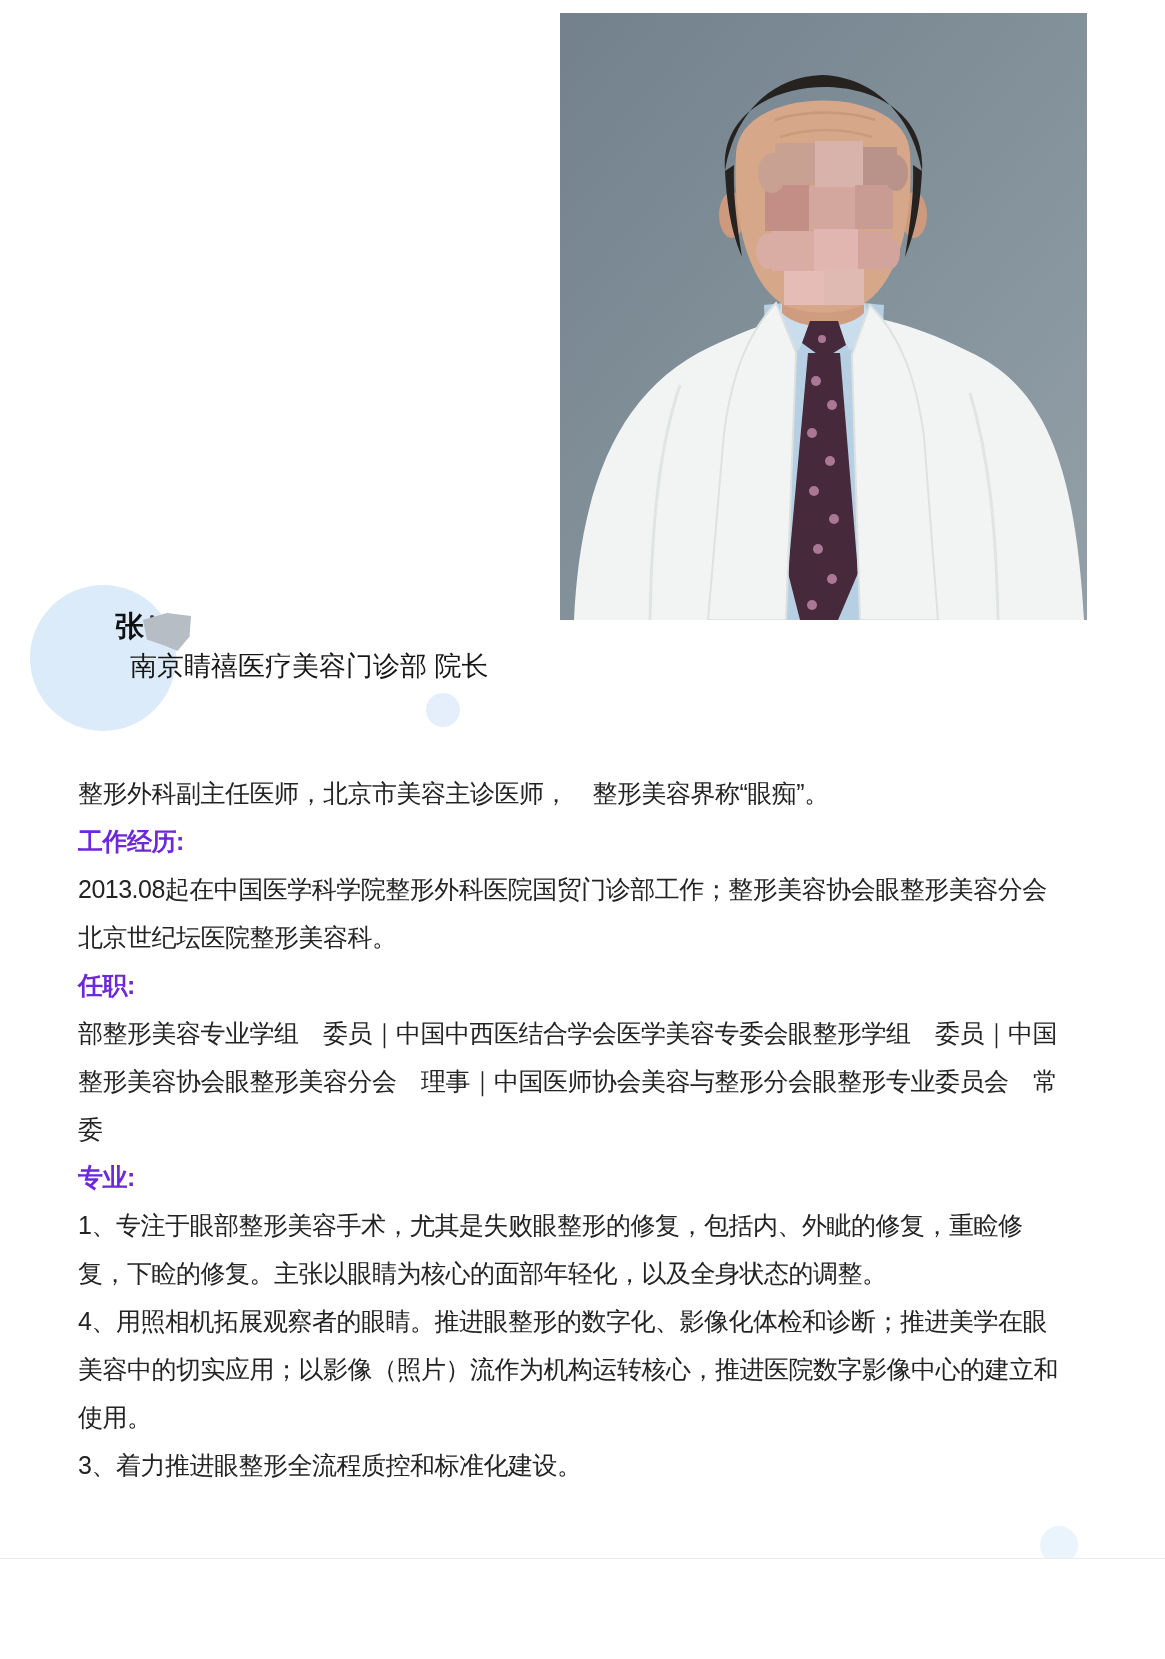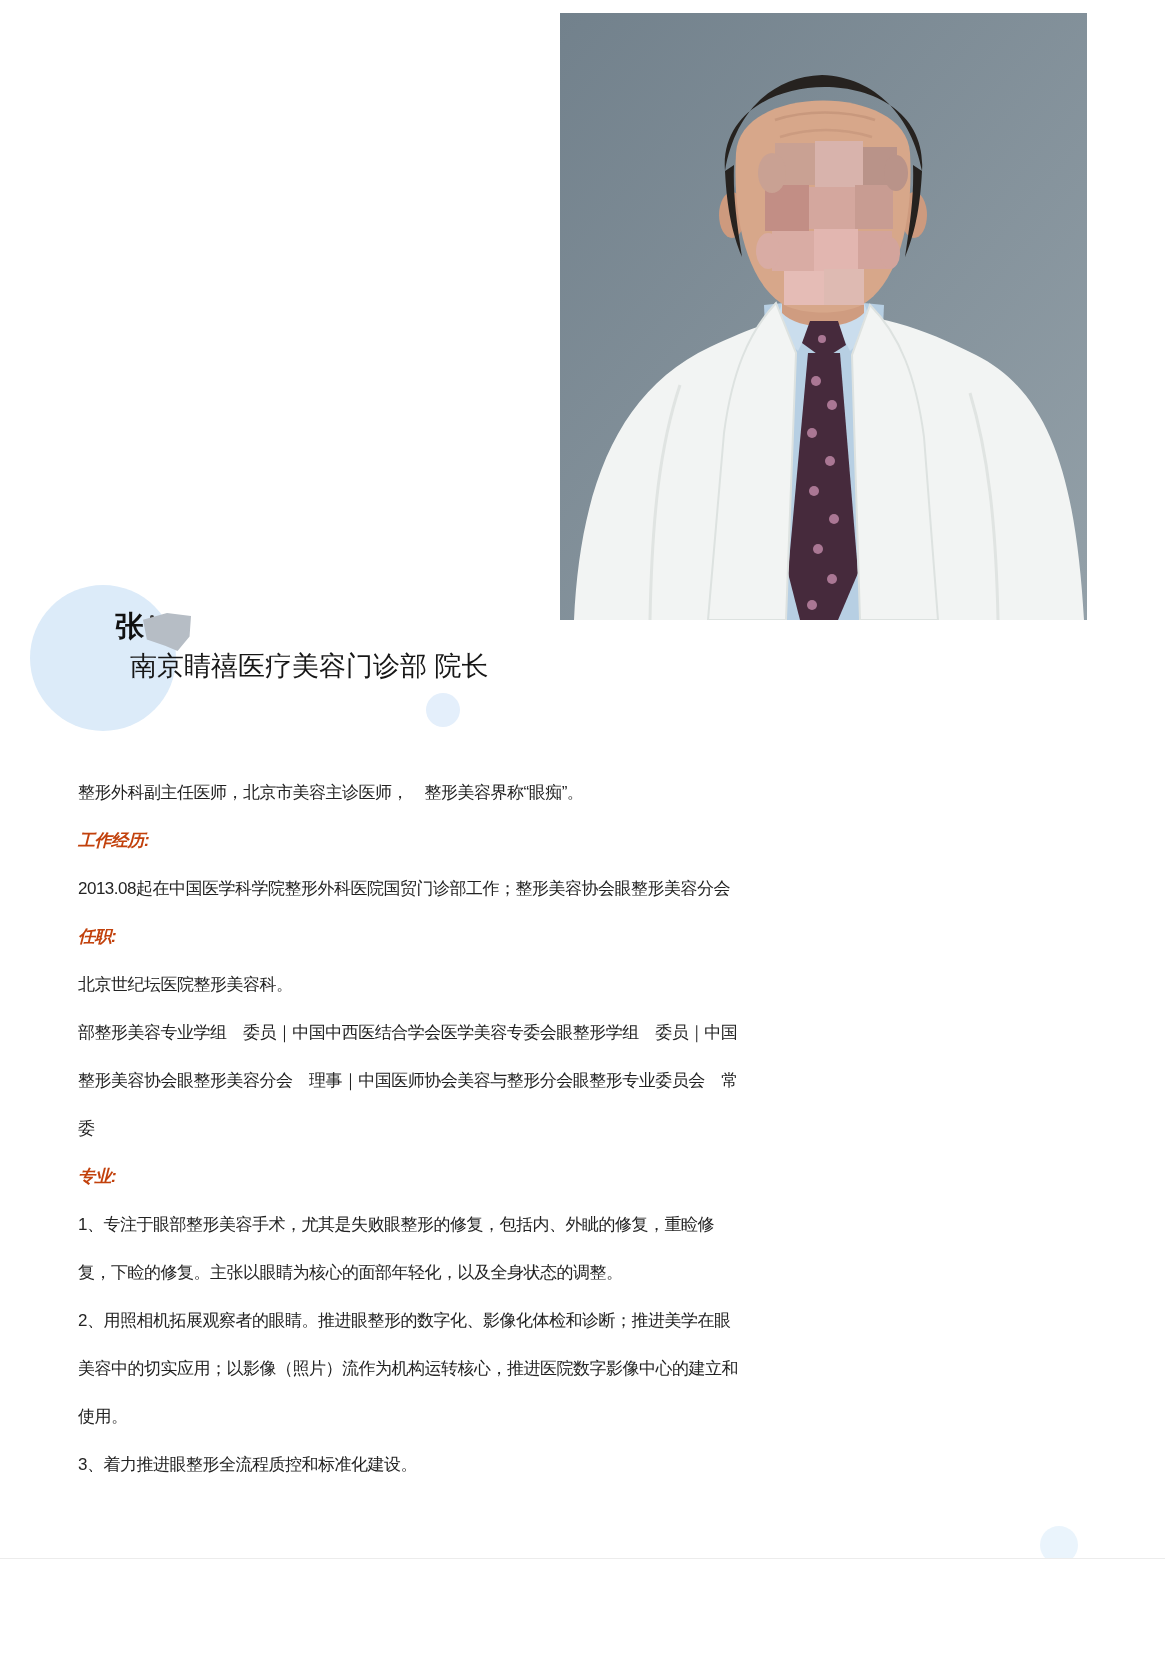--- a/index.html
+++ b/index.html
@@ -18,22 +18,22 @@
 
   
   .name{position:absolute;left:115px;top:608px;font-size:29px;font-weight:bold;color:#111;z-index:2;line-height:36px;}
   .redaction{position:absolute;left:143px;top:613px;width:48px;height:38px;background:#b6bdc5;z-index:3;
              clip-path:polygon(0% 18%,50% 0%,100% 8%,97% 62%,72% 100%,46% 86%,8% 70%);}
   .partial-char{position:absolute;left:150px;top:615px;width:4px;height:11px;background:#3a3a3a;z-index:2;border-radius:2px;}
   .title{position:absolute;left:130px;top:649px;font-size:27px;color:#161616;z-index:2;line-height:34px;}
 
   
   .bio{position:absolute;left:78px;top:769px;width:1014px;z-index:2;}
-  .bio .line{height:48px;line-height:48px;font-size:17px;letter-spacing:-0.5px;white-space:nowrap;color:#232323;}
-  .bio .line.bold{font-weight:bold;color:#c2410c;font-style:italic;}
+  .bio .line{height:48px;line-height:48px;font-size:25px;letter-spacing:-0.5px;white-space:nowrap;color:#232323;}
+  .bio .line.bold{font-weight:bold;color:#6d28d9;}
 
   
   .footer{position:absolute;left:0;top:1558px;width:1165px;height:101px;background:#fff;
           border-top:1px solid #ececec;display:flex;align-items:center;z-index:4;}
   .logo{position:absolute;left:35px;top:1600px;width:52px;height:23px;display:flex;flex-direction:column;
         justify-content:space-between;align-items:center;background:#fff;}
   .logo .tinybar{width:46px;height:3px;background:repeating-linear-gradient(90deg,#d4837e 0 2px,#fff 2px 4px);}
   .logo .logotext{font-size:9px;font-weight:bold;color:#b5342e;letter-spacing:0;line-height:11px;white-space:nowrap;}
   .acct-name{position:absolute;left:97px;top:1596px;font-size:28px;font-weight:bold;color:#1a1a1a;line-height:32px;}
   .badge{position:absolute;left:253px;top:1601px;width:25px;height:25px;}
@@ -126,29 +126,29 @@
 
   <div class="name">张</div>
   <div class="partial-char"></div>
   <div class="redaction"></div>
   <div class="title">南京睛禧医疗美容门诊部 院长</div>
 
   <div class="bio">
     <div class="line">整形外科副主任医师，北京市美容主诊医师，　整形美容界称“眼痴”。</div>
     <div class="line bold">工作经历:</div>
     <div class="line">2013.08起在中国医学科学院整形外科医院国贸门诊部工作；整形美容协会眼整形美容分会</div>
+    <div class="line">北京世纪坛医院整形美容科。</div>
     <div class="line bold">任职:</div>
-    <div class="line">北京世纪坛医院整形美容科。</div>
     <div class="line">部整形美容专业学组　委员｜中国中西医结合学会医学美容专委会眼整形学组　委员｜中国</div>
     <div class="line">整形美容协会眼整形美容分会　理事｜中国医师协会美容与整形分会眼整形专业委员会　常</div>
     <div class="line">委</div>
     <div class="line bold">专业:</div>
     <div class="line">1、专注于眼部整形美容手术，尤其是失败眼整形的修复，包括内、外眦的修复，重睑修</div>
     <div class="line">复，下睑的修复。主张以眼睛为核心的面部年轻化，以及全身状态的调整。</div>
-    <div class="line">2、用照相机拓展观察者的眼睛。推进眼整形的数字化、影像化体检和诊断；推进美学在眼</div>
+    <div class="line">4、用照相机拓展观察者的眼睛。推进眼整形的数字化、影像化体检和诊断；推进美学在眼</div>
     <div class="line">美容中的切实应用；以影像（照片）流作为机构运转核心，推进医院数字影像中心的建立和</div>
     <div class="line">使用。</div>
     <div class="line">3、着力推进眼整形全流程质控和标准化建设。</div>
   </div>
 
   <div class="footer"></div>
 
   <div class="logo">
     <div class="tinybar"></div>
     <div class="logotext">中国医疗美容</div>

